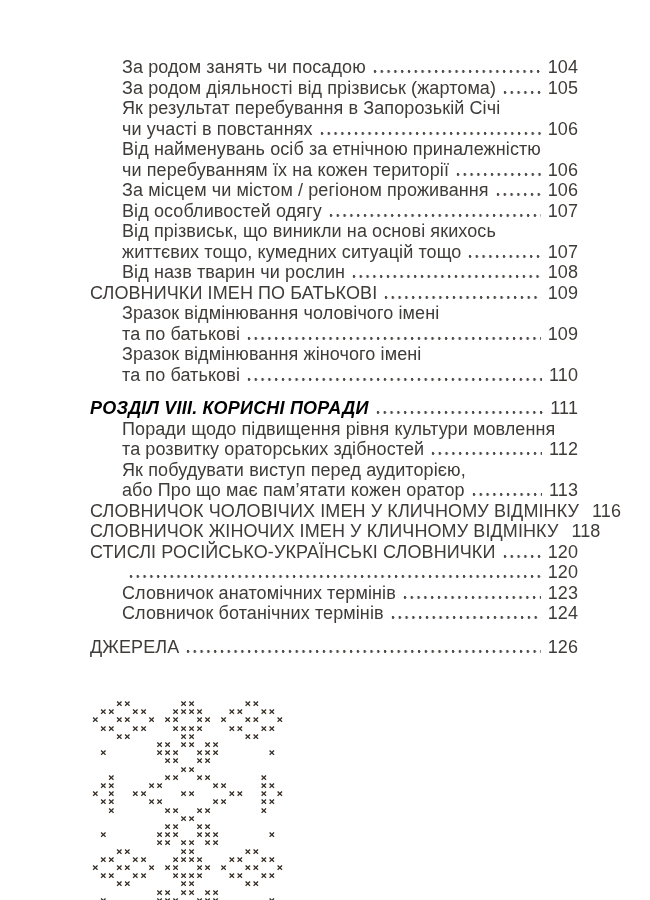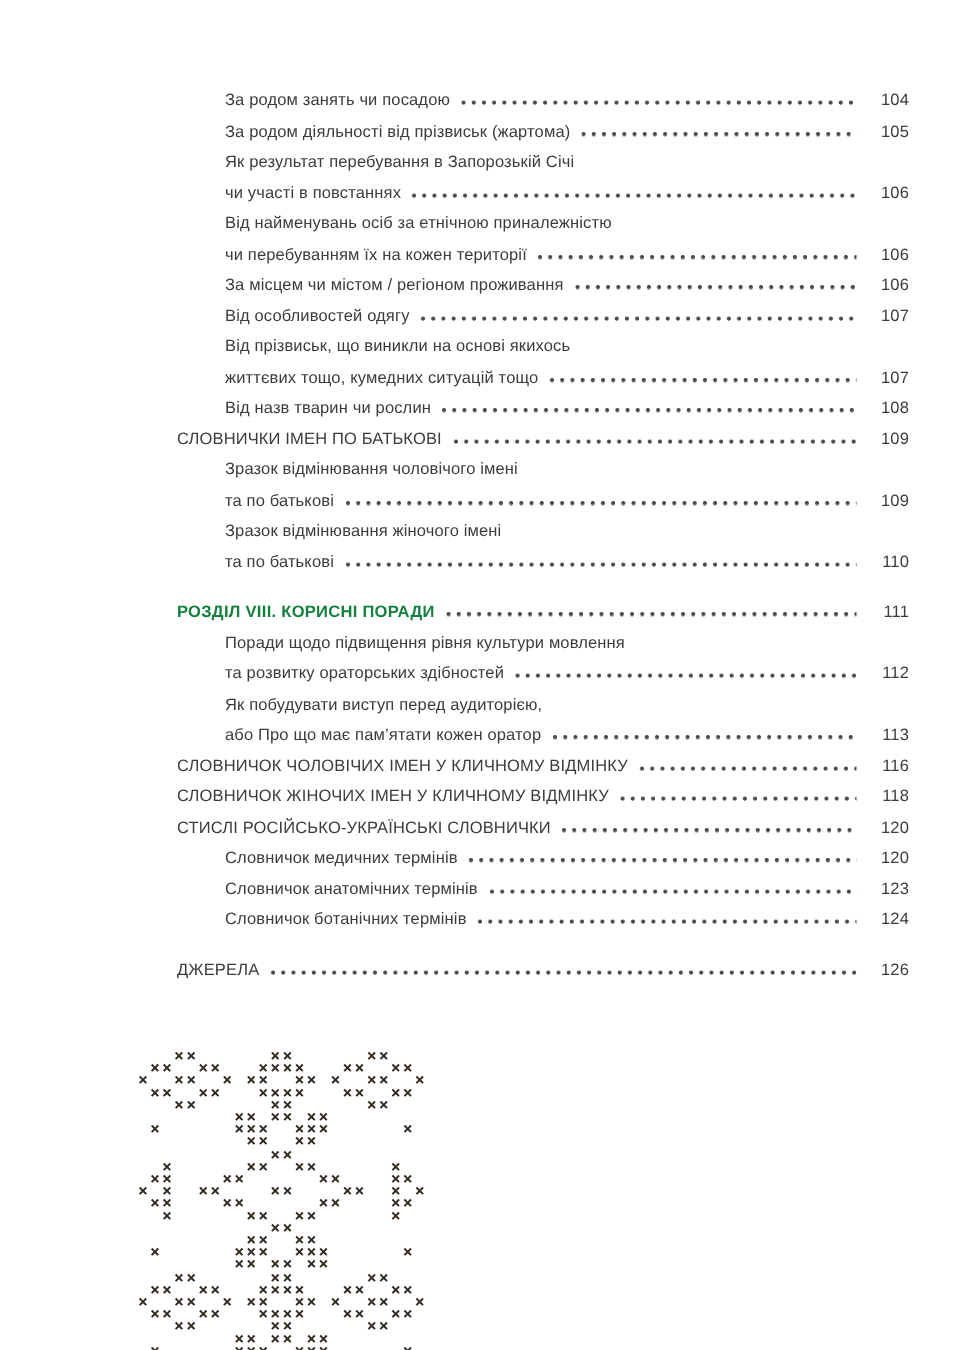--- a/index.html
+++ b/index.html
@@ -8,34 +8,33 @@
     width:650px;height:900px;
     background:#ffffff;
     overflow:hidden;
     font-family:"Liberation Sans","DejaVu Sans",sans-serif;
   }
   .toc{
     position:absolute;
     left:90px;top:57px;
     width:488px;
     color:#3e3b39;
-    font-size:11px;
+    font-size:18px;
     letter-spacing:0.1px;
-    margin-left:28px;
   }
   .line{
     display:flex;
     align-items:baseline;
     height:20.5px;
     line-height:20.5px;
     white-space:nowrap;
   }
   .lvl2{padding-left:32px;}
   .gap{margin-top:13px;}
-  .bold .t{font-weight:700;color:#15803d;letter-spacing:0.2px;}
+  .bold .t{font-weight:700;color:#000000;letter-spacing:0.2px;font-style:italic;}
   .t{flex:0 0 auto;}
   .leader{
     flex:1 1 auto;
     height:3px;
     margin:0 7px 0 6px;
     background-image:radial-gradient(circle at 3px 1.4px,#4d4a47 1.15px,rgba(0,0,0,0) 1.6px);
     background-size:6.8px 3px;
     background-repeat:repeat-x;
     background-position:left bottom;
   }
@@ -161,21 +160,20 @@
         <span class="t">СЛОВНИЧОК ЖІНОЧИХ ІМЕН У КЛИЧНОМУ ВІДМІНКУ</span>
         <span class="leader"></span>
         <span class="num">118</span>
       </div>
       <div class="line lvl1">
         <span class="t">СТИСЛІ РОСІЙСЬКО-УКРАЇНСЬКІ СЛОВНИЧКИ</span>
         <span class="leader"></span>
         <span class="num">120</span>
       </div>
       <div class="line lvl2">
-        <span class="t">Словничок медичних термінів</span>
         <span class="leader"></span>
         <span class="num">120</span>
       </div>
       <div class="line lvl2">
         <span class="t">Словничок анатомічних термінів</span>
         <span class="leader"></span>
         <span class="num">123</span>
       </div>
       <div class="line lvl2">
         <span class="t">Словничок ботанічних термінів</span>

